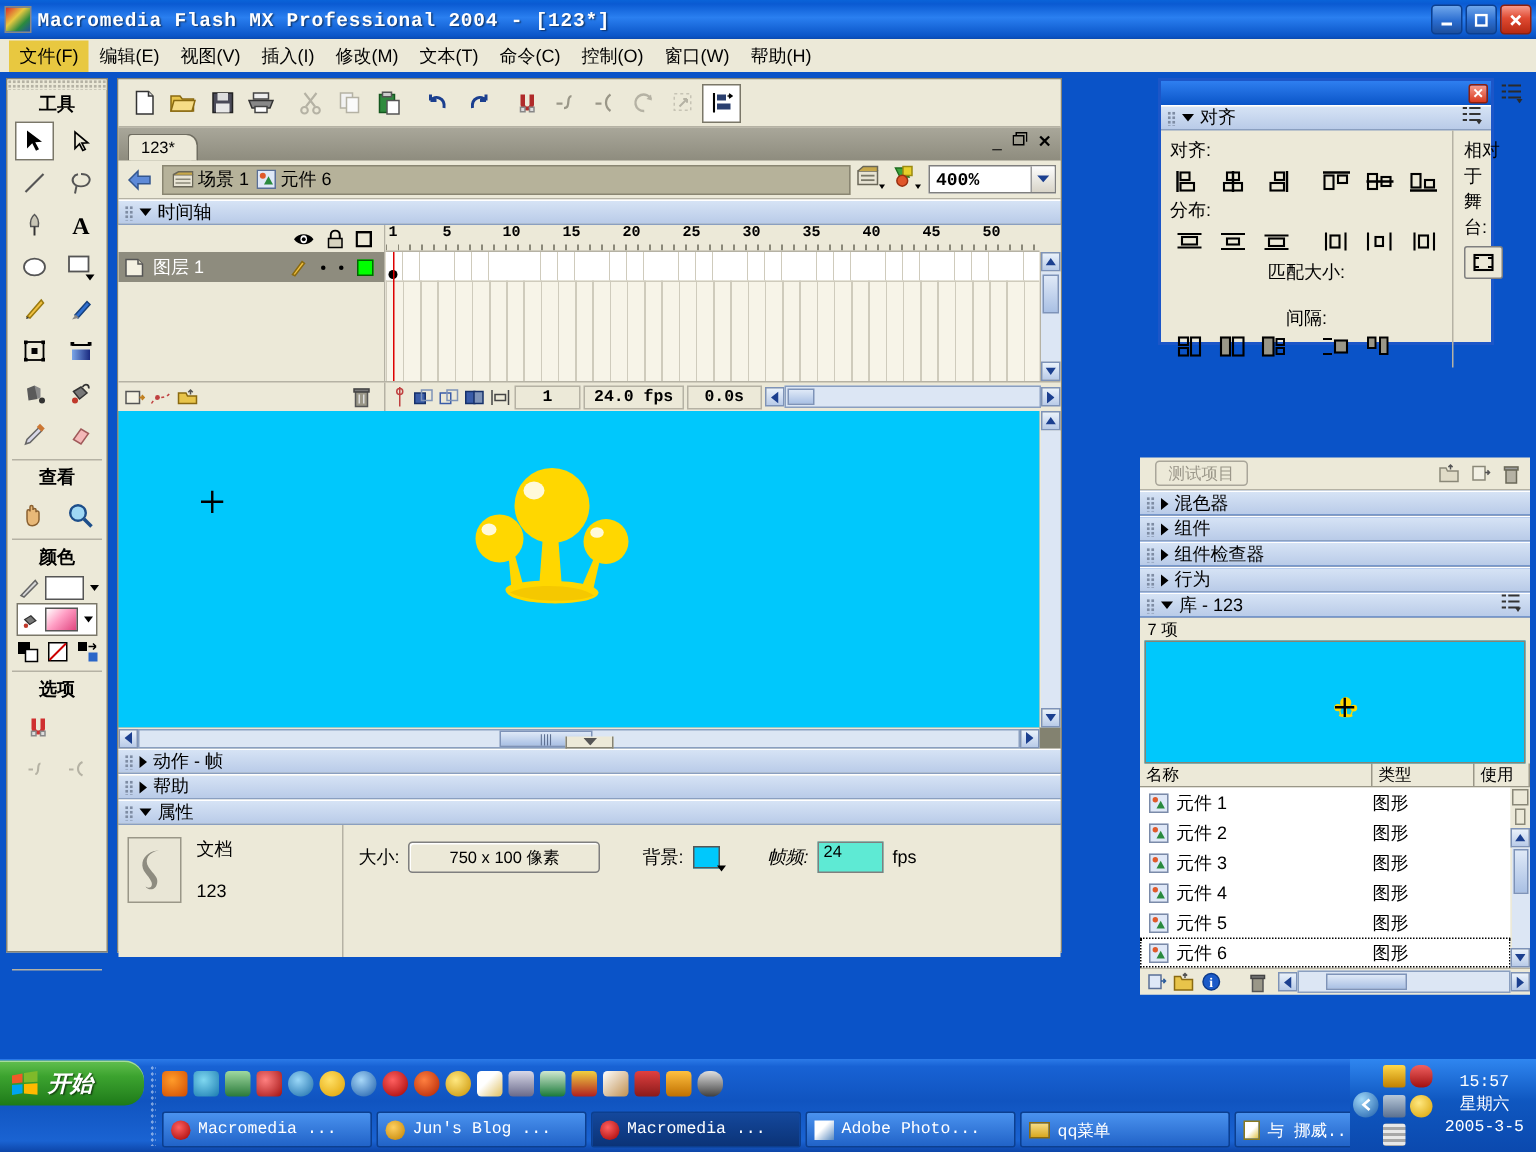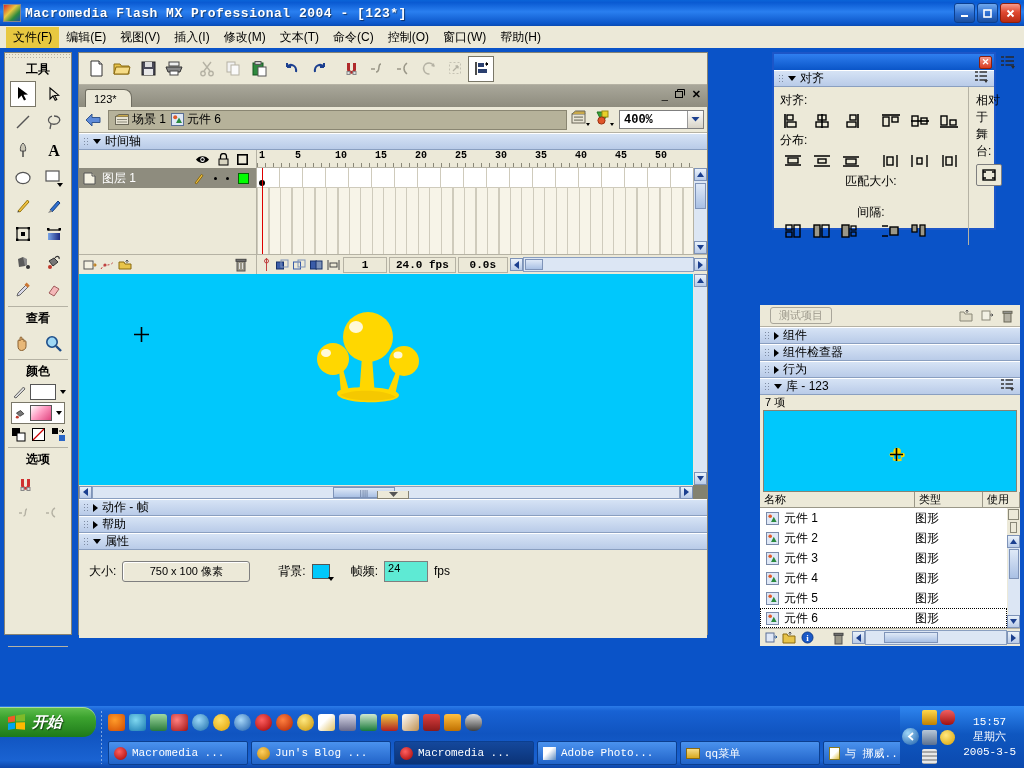--- a/index.html
+++ b/index.html
@@ -897,29 +897,40 @@
       <span>帮助</span>
     </div>
     <div class="panelbar">
       <div class="pb-grip"></div>
       <div class="tri down"></div>
       <span>属性</span>
     </div>
 
     <div class="props">
       <div class="props-body">
+        <div class="props-left">
+          <div class="fl-ico">
+            <svg width="26" height="30" viewBox="0 0 26 30">
+                <path d="M16 2 C9 3 6 8 9 13 C12 18 17 20 14 26 C12 29 8 28 7 26 C10 28 12 26 11 23 C9 18 4 16 5 10 C6 5 11 2 16 2 Z" fill="#8e8c80"></path>
+              </svg>
+          </div>
+          <div>
+            <div class="lbl" style="margin-bottom:12px;">文档</div>
+            <div class="lbl">123</div>
+          </div>
+        </div>
         <div class="props-right">
           <div class="prow">
             <span class="lbl">大小:</span>
             <div class="btnbox" style="width:128px;">750 x 100 像素</div>
             <span class="lbl" style="margin-left:22px;">背景:</span>
             <div class="swatch">
               <div class="caret" style="position:absolute;right:-5px;bottom:-3px;"></div>
             </div>
-            <span class="lbl" style="margin-left:15px;">帧频:</span>
+            <span class="lbl" style="margin-left:26px;font-style:italic;">帧频:</span>
             <div class="numfield">24</div>
             <span class="lbl">fps</span>
           </div>
         </div>
       </div>
     </div>
   </div>
 
   <div class="rightdock">
 
@@ -1105,20 +1116,25 @@
               <rect x="2" y="2" width="8" height="9" fill="#f2f0e4" stroke="#8a8878"></rect>
               <path d="M10 6 L13 6 M11.6 4.6 L13 6 L11.6 7.4" stroke="#555" fill="none"></path>
             </svg>
           <svg width="13" height="14" viewBox="0 0 13 14">
               <rect x="3" y="4" width="7" height="9" fill="#b5b2a4" stroke="#6a6858"></rect>
               <rect x="2" y="2.3" width="9" height="2" fill="#999" stroke="#6a6858"></rect>
             </svg>
         </div>
       </div>
 
+      <div class="panelbar">
+        <div class="pb-grip"></div>
+        <div class="tri right"></div>
+        <span>混色器</span>
+      </div>
       <div class="panelbar">
         <div class="pb-grip"></div>
         <div class="tri right"></div>
         <span>组件</span>
       </div>
       <div class="panelbar">
         <div class="pb-grip"></div>
         <div class="tri right"></div>
         <span>组件检查器</span>
       </div>

